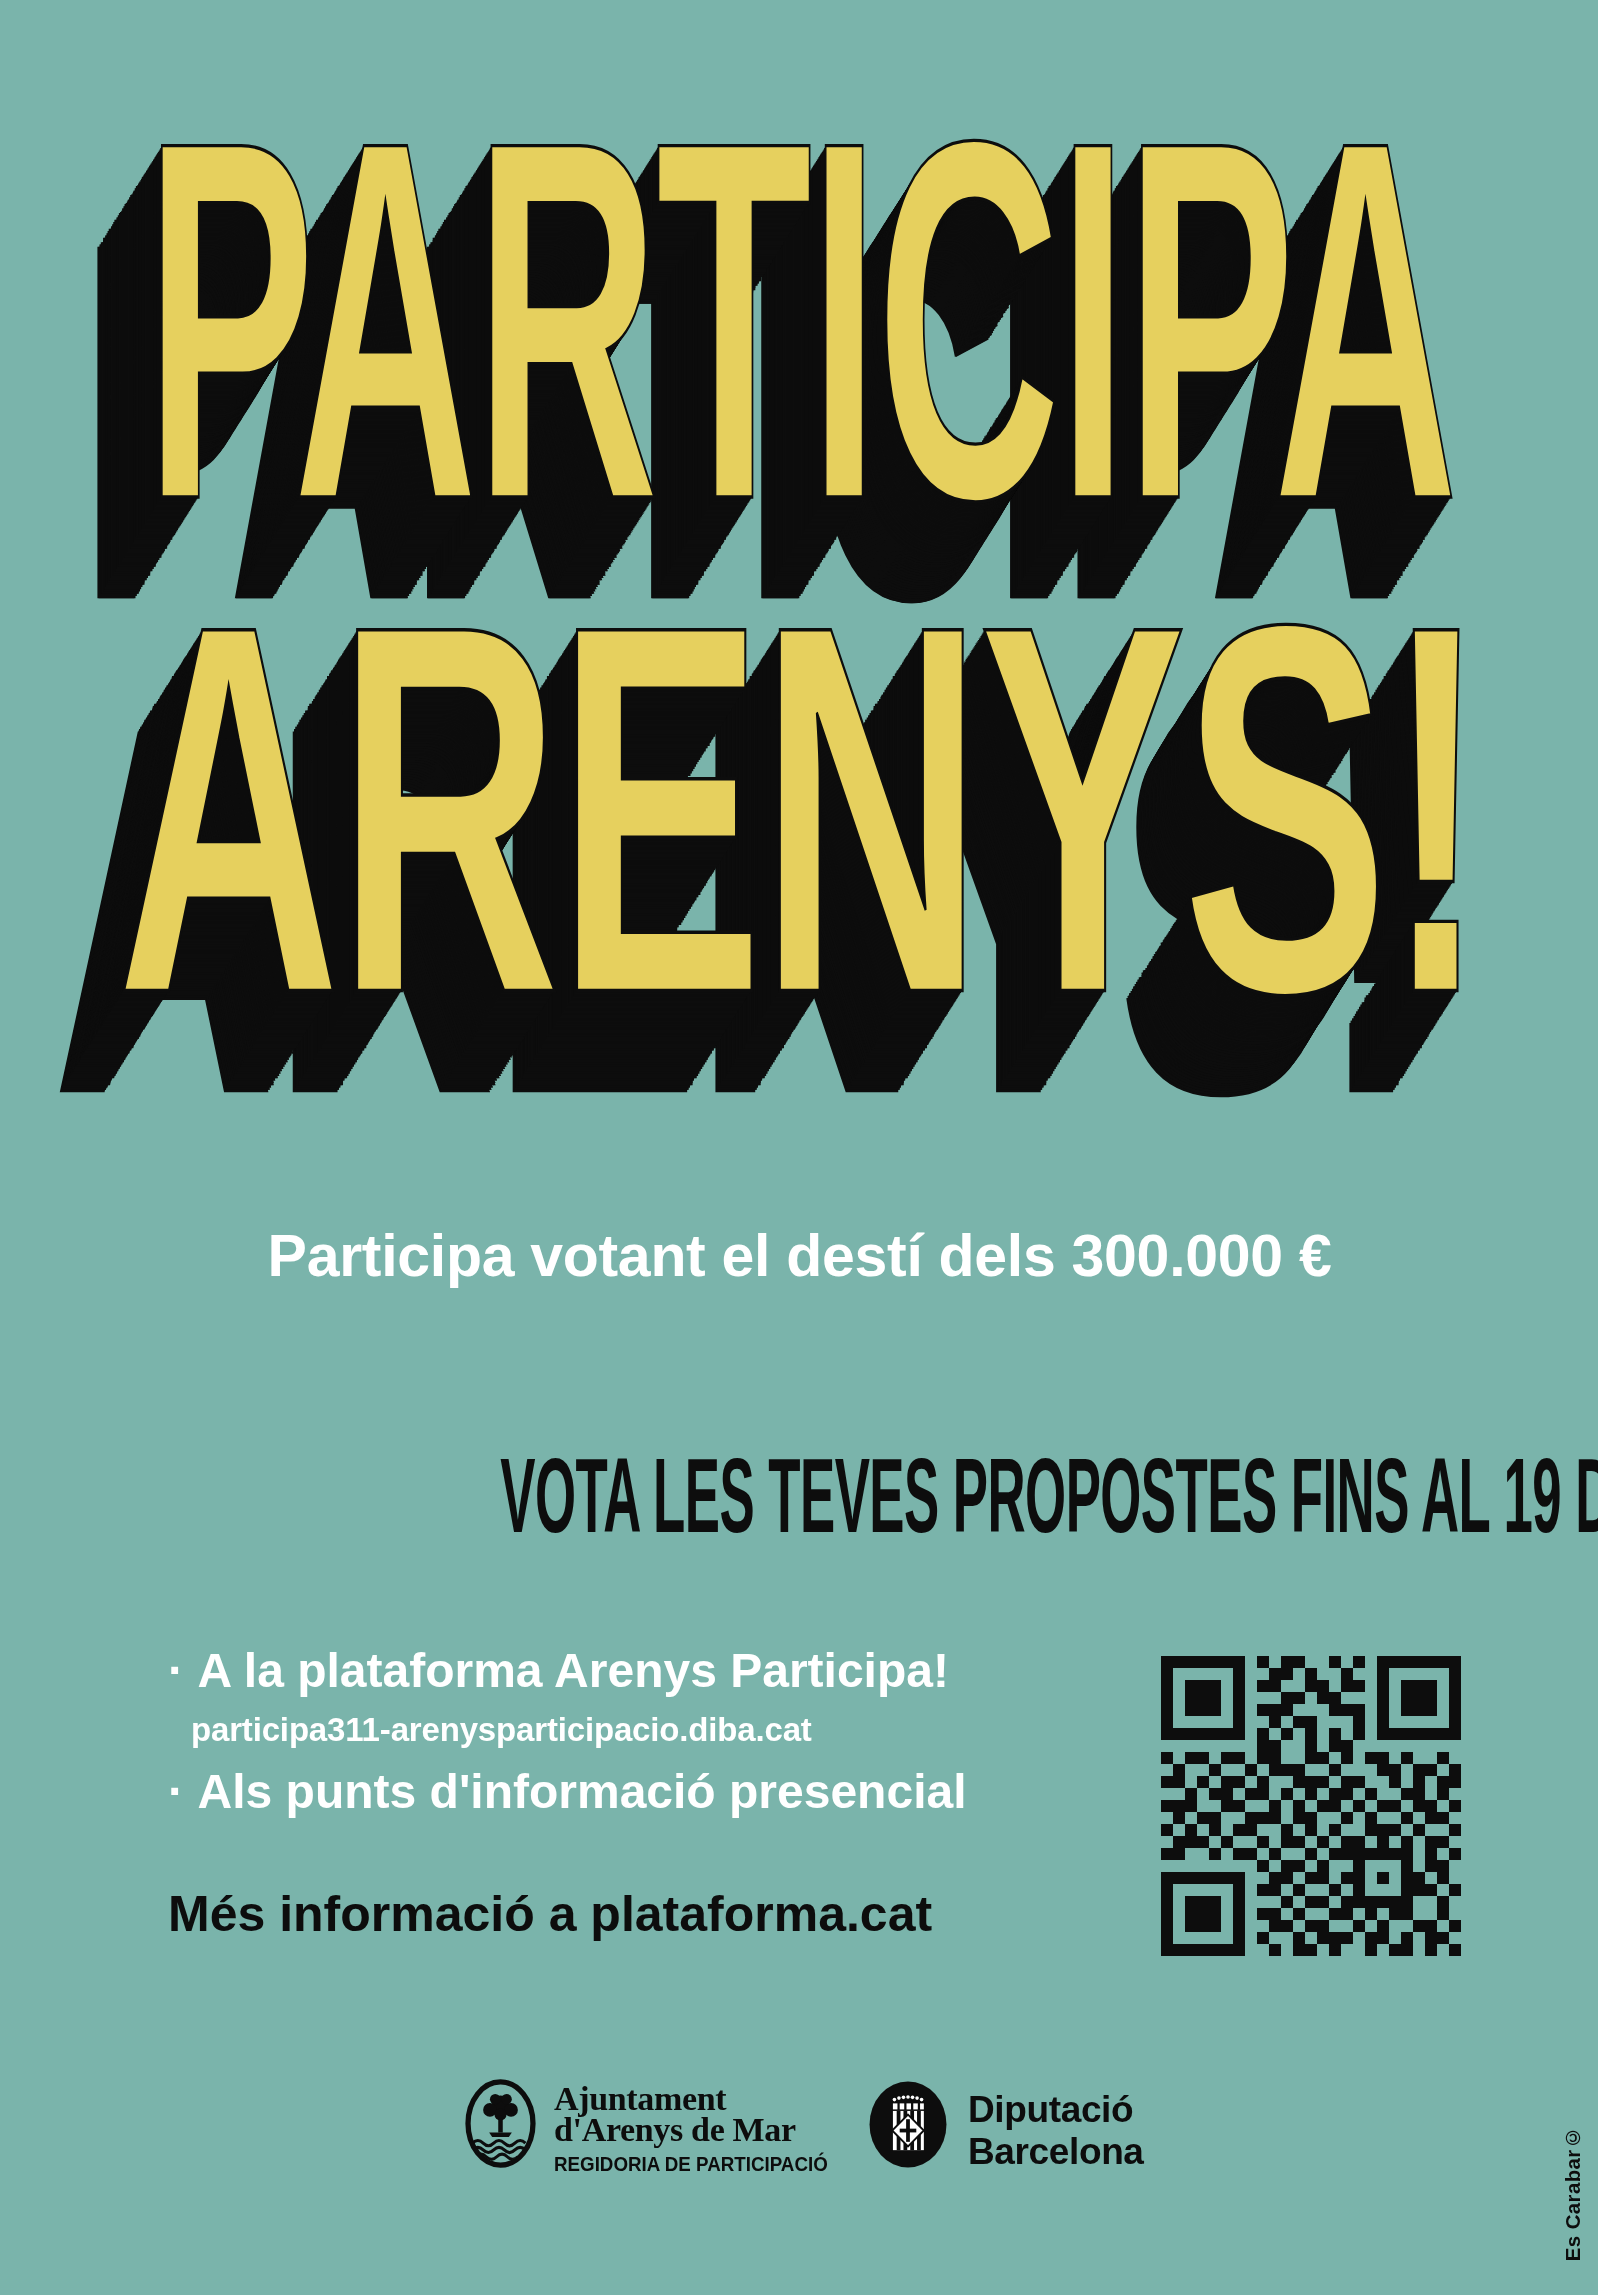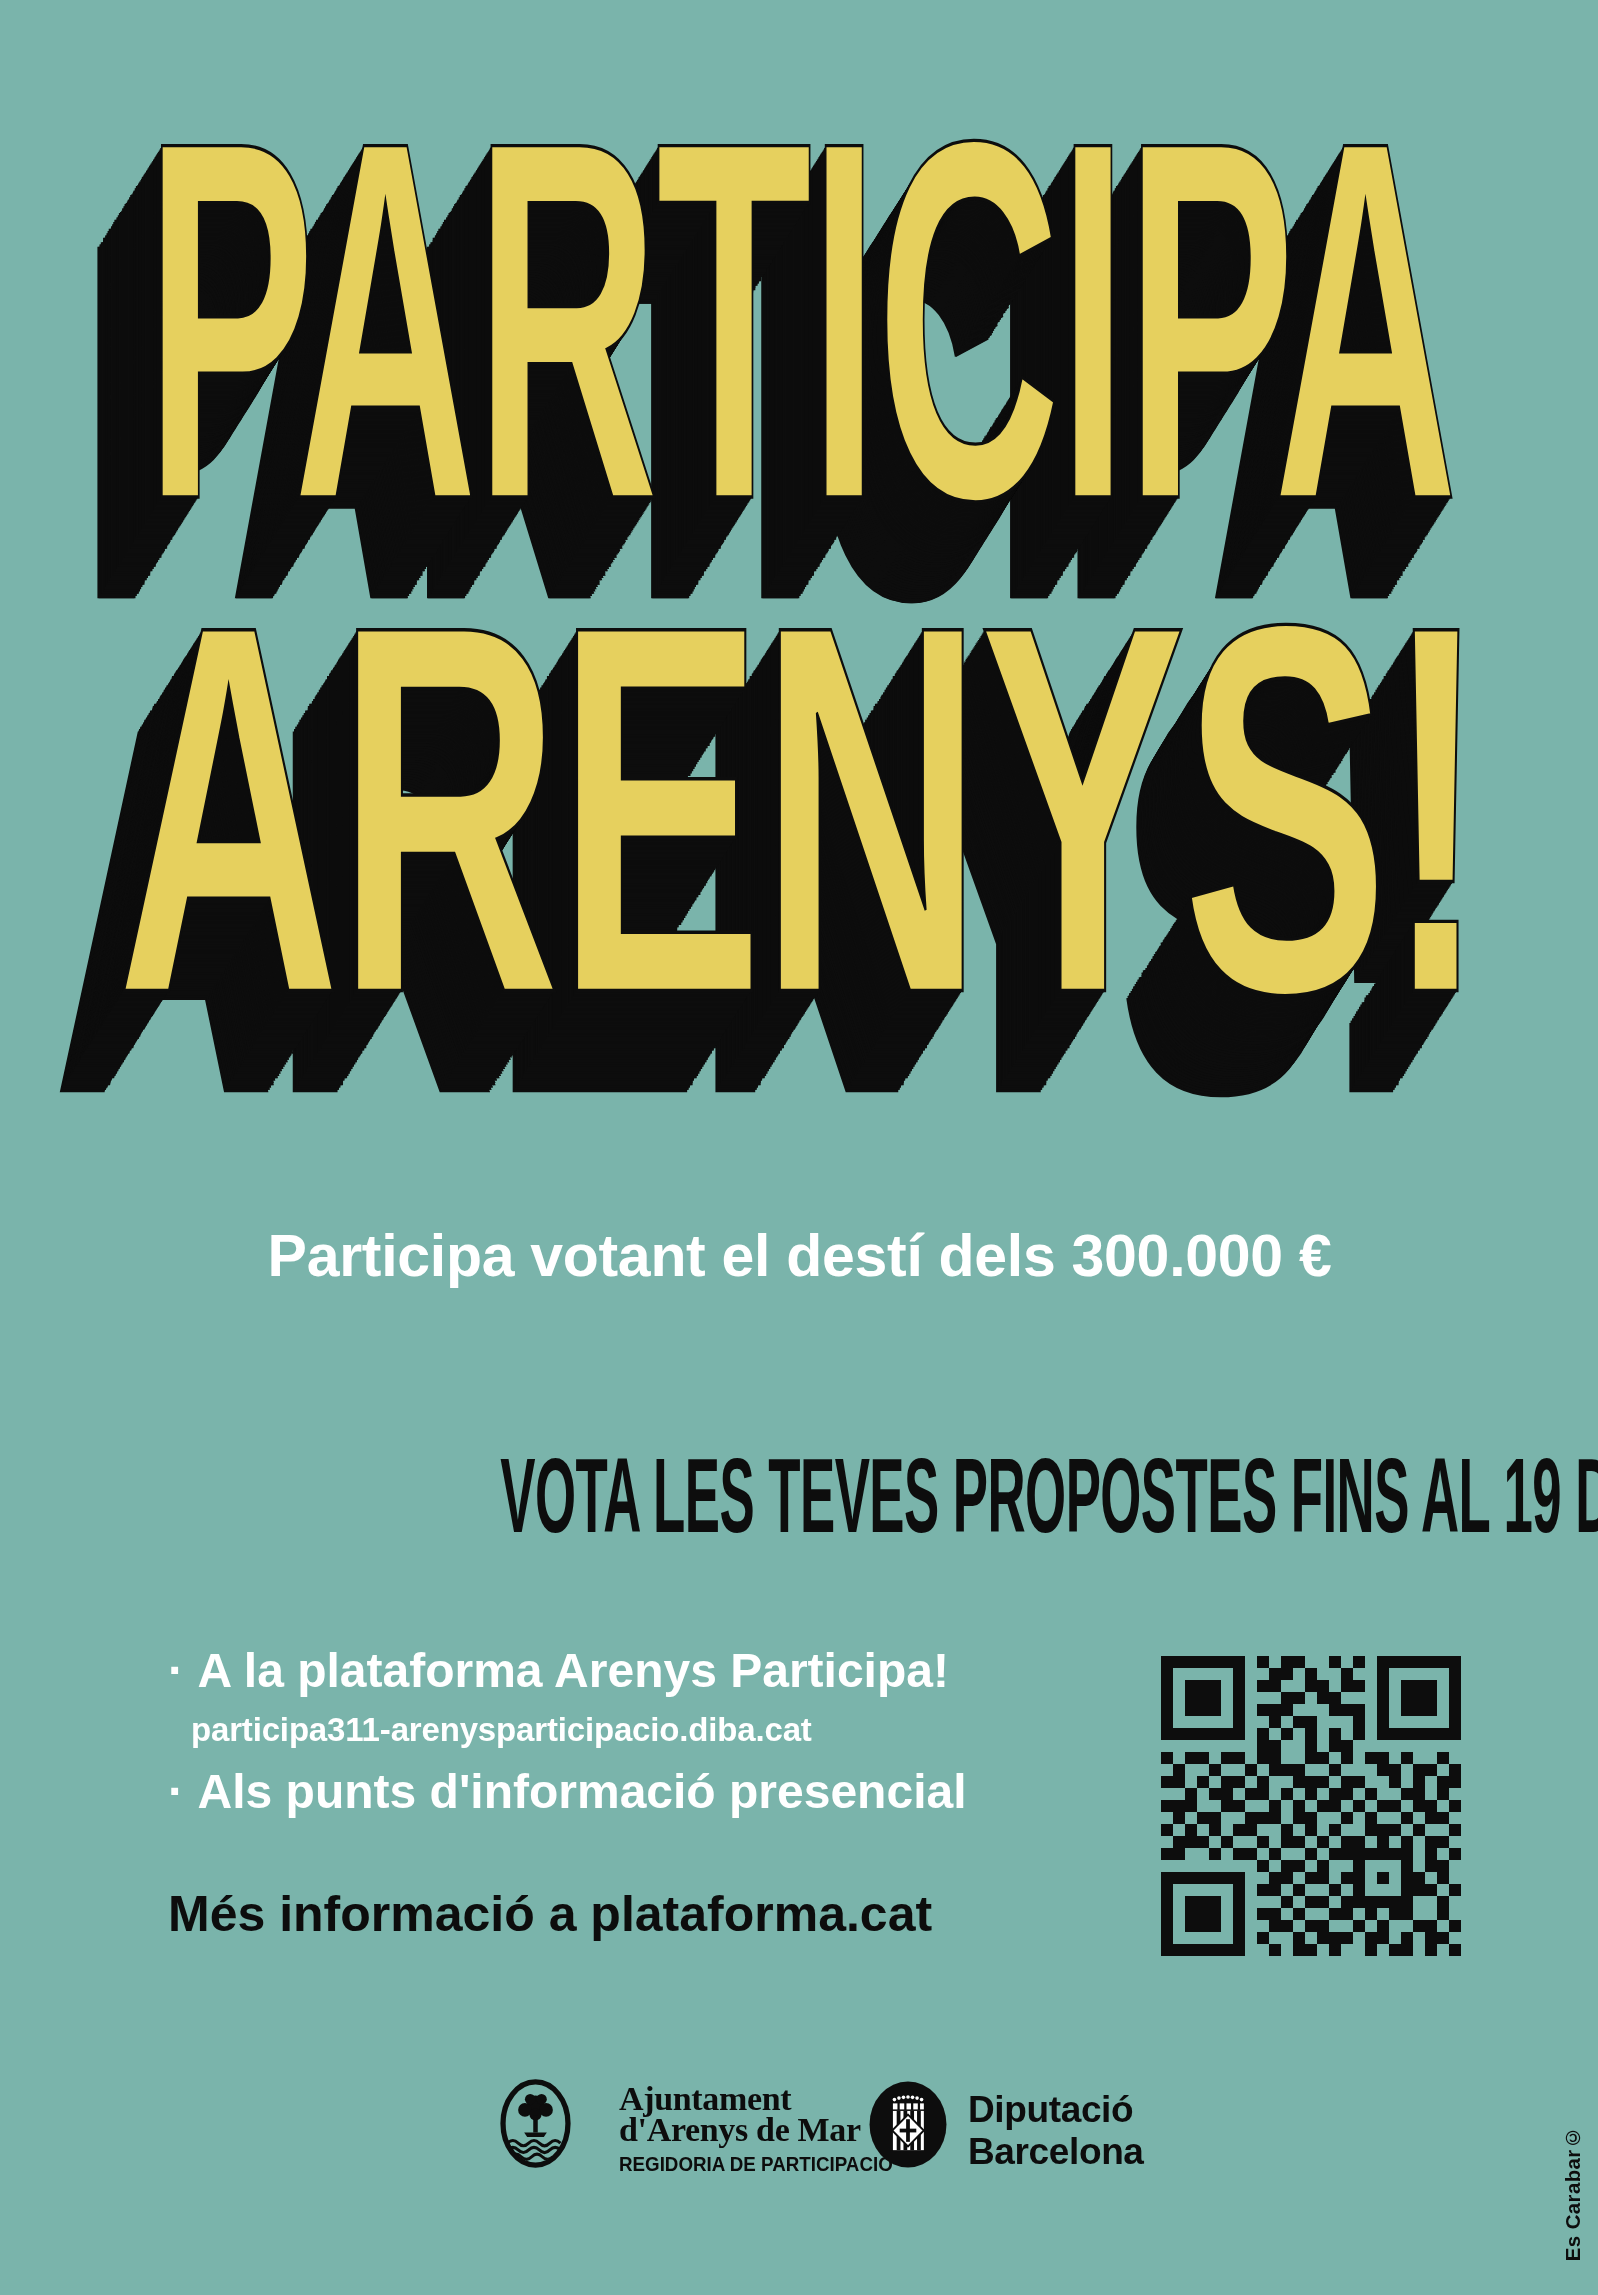--- a/index.html
+++ b/index.html
@@ -53,21 +53,21 @@
   #more-info{left:168px;top:1885px;font-size:50px;color:var(--ink);}
   .dot{margin-right:13.6px;}
   
   #qr{
     position:absolute;left:1161px;top:1656px;
     display:grid;grid-template-columns:repeat(25,12px);grid-auto-rows:12px;
   }
   #qr .m{background:var(--ink);}
   
   .logo-group{position:absolute;display:flex;align-items:flex-start;}
-  #ajuntament{left:500px;top:2078px;gap:30px;}
+  #ajuntament{left:465px;top:2078px;}
   #ajuntament .crest{width:71px;height:91px;}
   #ajuntament .txt{margin-left:18px;padding-top:4.5px;color:var(--ink);}
   #ajuntament .serif{
     font-family:"Liberation Serif",serif;font-weight:bold;
     font-size:34px;line-height:0.93;letter-spacing:-0.01em;
   }
   #ajuntament .dept{
     margin-top:7.6px;font-family:"Liberation Sans",sans-serif;font-weight:bold;
     font-size:20.4px;letter-spacing:0;transform:scaleX(0.92);transform-origin:left;
     white-space:nowrap;

